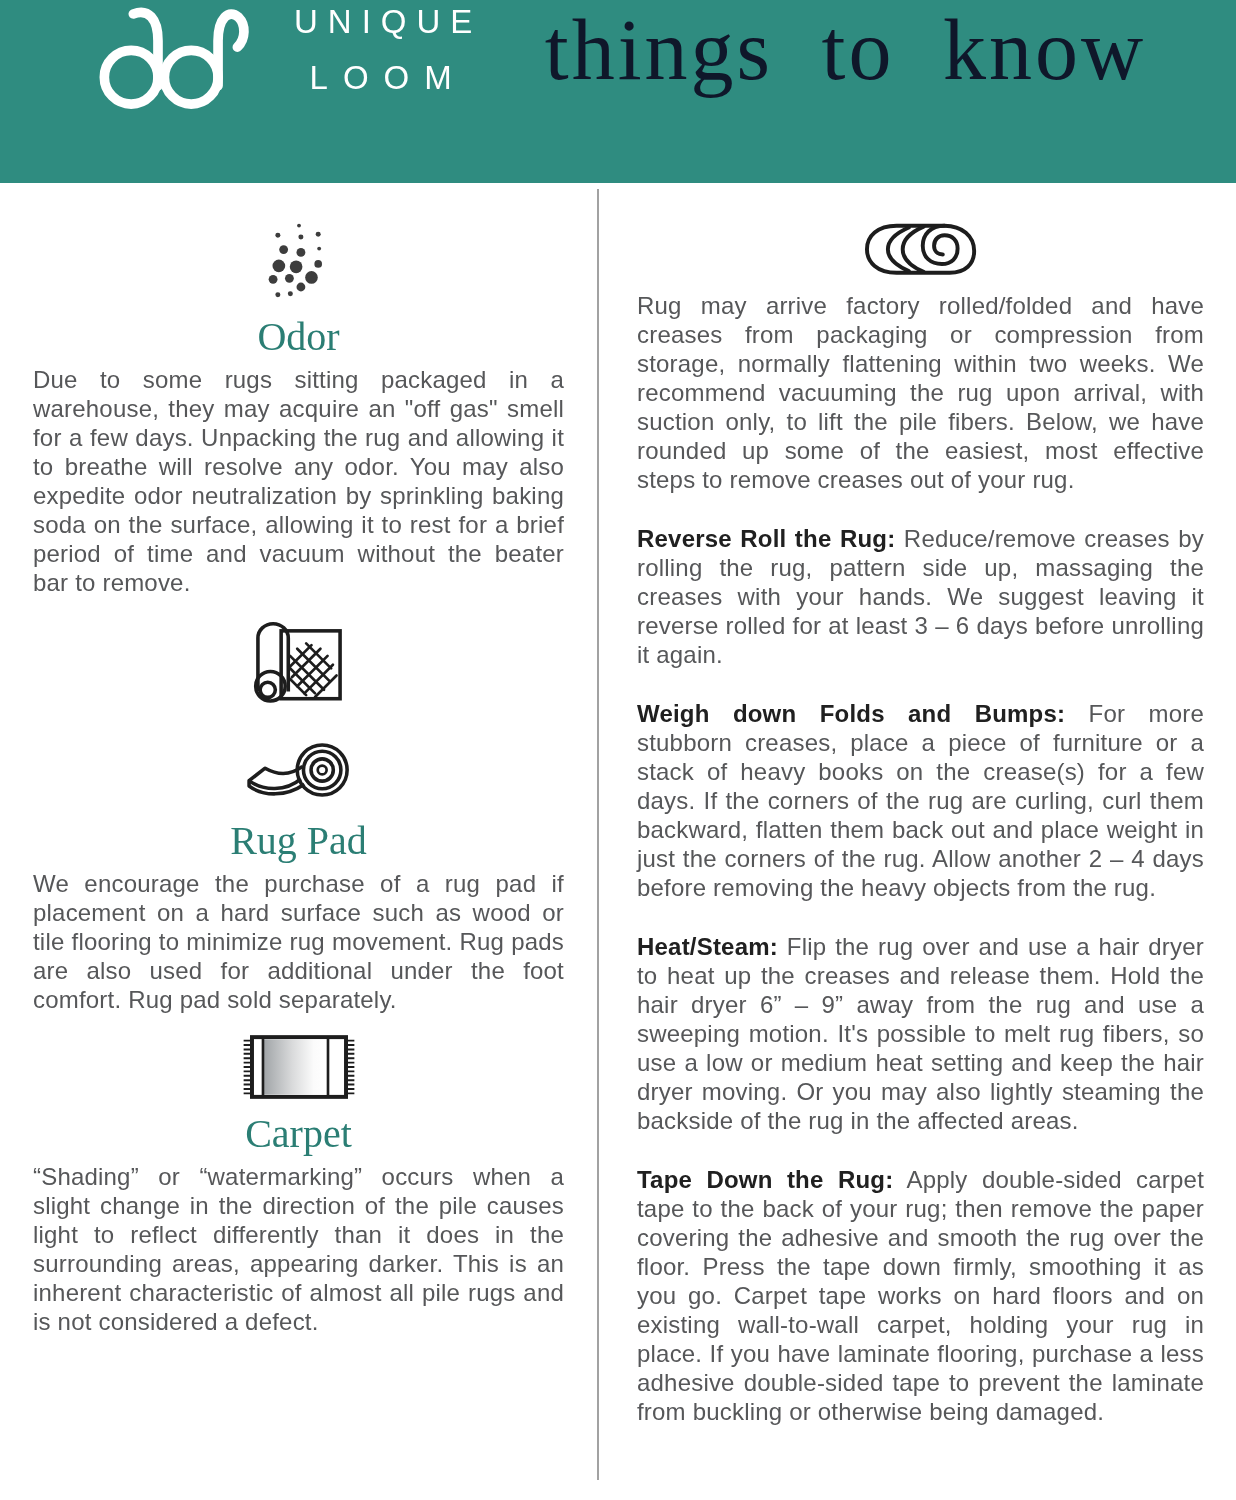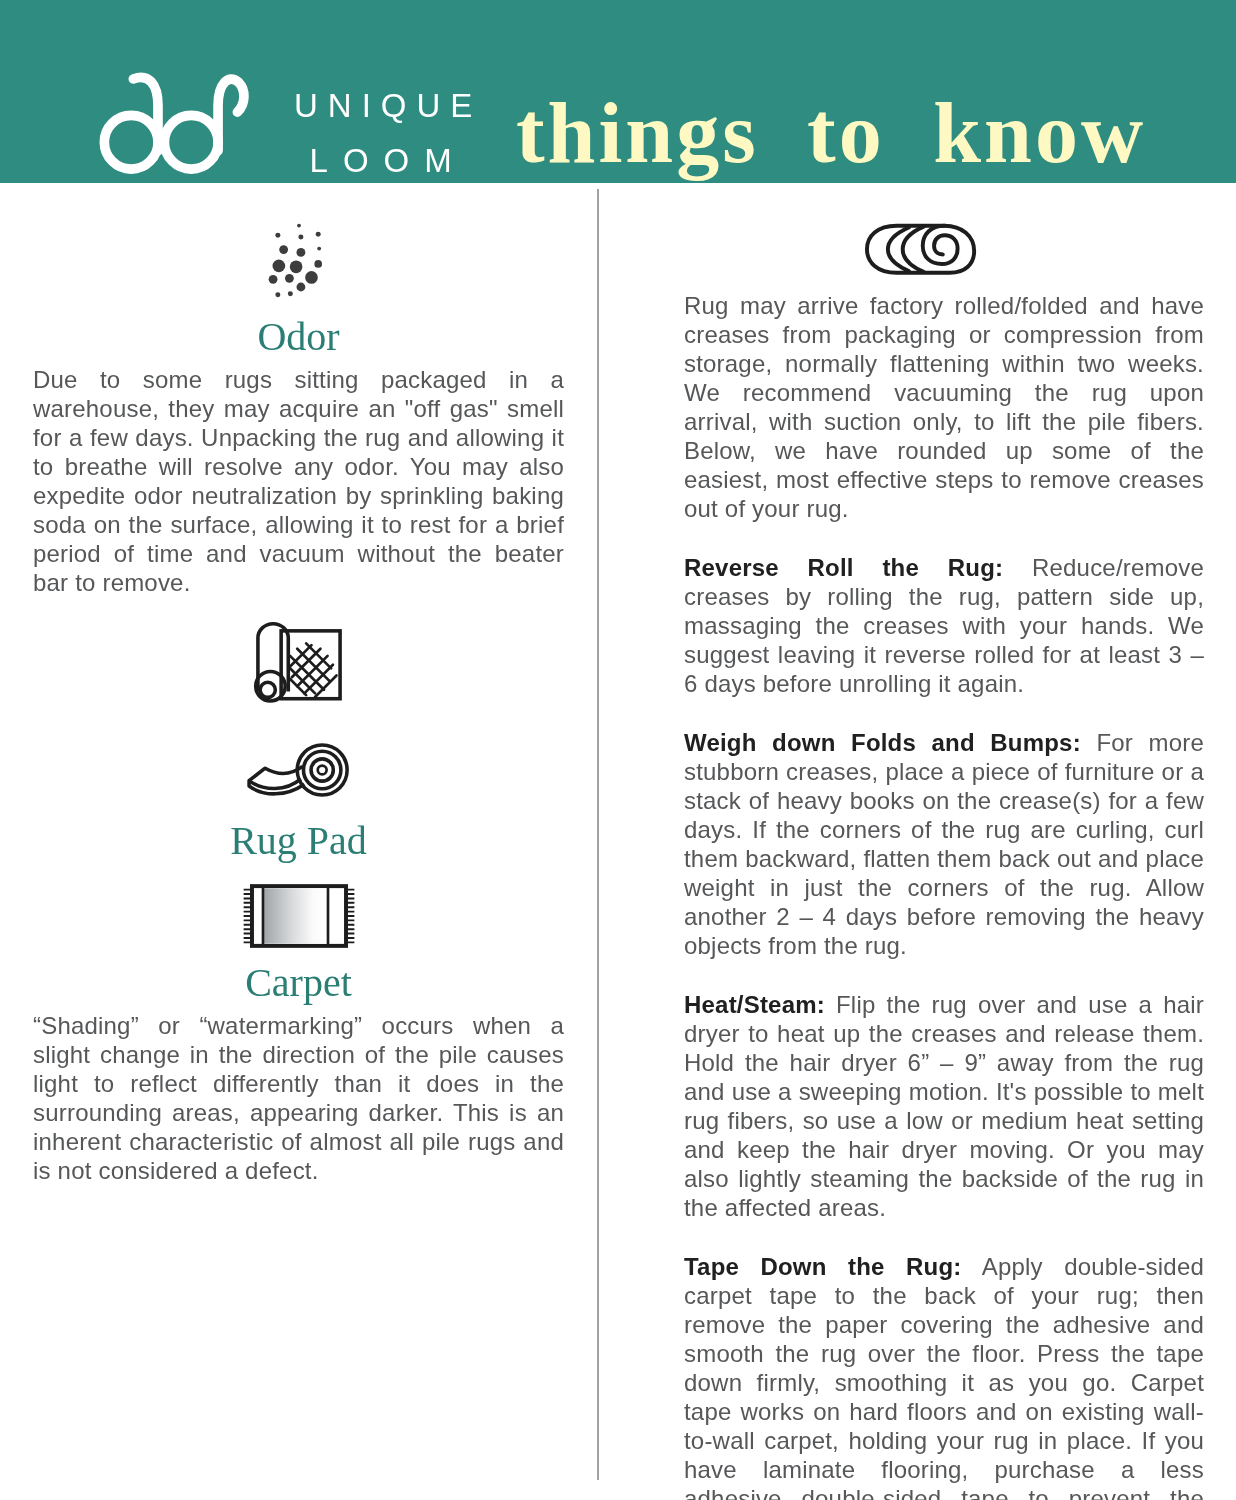--- a/index.html
+++ b/index.html
@@ -10,37 +10,37 @@
     font-family: "Liberation Sans", sans-serif;
     position: relative;
     overflow: hidden;
   }
 
   
   .banner {
     height: 183px;
     background: #2f8c80;
     display: flex;
-    align-items: flex-end;
+    align-items: flex-start;
     padding: 0 64px 0 78px;
   }
   .logo-mark { width: 190px; height: 118px; flex: 0 0 auto; }
   .brand-text {
     margin-left: 26px;
     color: #ffffff;
     display: flex; flex-direction: column; align-items: center;
     line-height: 1.32;
   }
   .brand-line1 { font-size: 33px; letter-spacing: 10px; }
   .brand-line2 { font-size: 33px; letter-spacing: 15px; margin-top: 12px; }
   .page-title {
     margin-left: auto;
     font-family: "Liberation Serif", serif;
-    font-weight: 700;
-    color: #fef9c3;
+    font-weight: 400;
+    color: #0f172a;
     font-size: 86px;
     letter-spacing: 3px;
     word-spacing: 24px;
     padding-right: 26px;
     white-space: nowrap;
   }
 
   
   .columns { display: flex; position: relative; padding-top: 20px; }
   .divider {
@@ -63,21 +63,21 @@
     line-height: 1.1;
     margin-bottom: 6px;
   }
   .body-text {
     text-align: justify;
     font-size: 24px;
     line-height: 29px;
     color: #565759;
     letter-spacing: 0.2px;
   }
-  .col-right .body-text { margin-bottom: 30px; margin-left: 47px; }
+  .col-right .body-text { margin-bottom: 30px; }
   .tip-label { font-weight: bold; color: #202020; }
 
   .icon-stroke { stroke: #1d1d1d; fill: none; }
 </style>
 </head>
 <body>
 
 <div class="page">
 
   <div class="banner">
@@ -158,20 +158,21 @@
               <path d="M 72,62 C 52,76 26,76 10,64 L 10,58 L 28,44 C 44,53 58,51 70,42"></path>
               <path d="M 10,58 C 26,70 52,70 68,56"></path>
             </g>
             <circle class="icon-stroke" cx="92" cy="46" r="28" stroke-width="4" fill="#ffffff"></circle>
             <circle class="icon-stroke" cx="92" cy="46" r="21" stroke-width="4"></circle>
             <circle class="icon-stroke" cx="92" cy="46" r="12.5" stroke-width="4"></circle>
             <circle class="icon-stroke" cx="92" cy="46" r="5" stroke-width="3"></circle>
           </svg>
         </div>
         <div class="sec-heading">Rug Pad</div>
+        <p class="body-text">We encourage the purchase of a rug pad if placement on a hard surface such as wood or tile flooring to minimize rug movement. Rug pads are also used for additional under the foot comfort. Rug pad sold separately.</p>
       </div>
 
       <div class="section">
         <div class="icon-wrap">
           <svg width="116" height="74" viewBox="0 0 132 84">
             <defs>
               <linearGradient id="sg" x1="0" y1="0" x2="1" y2="0">
                 <stop offset="0" stop-color="#9fa3a6"></stop>
                 <stop offset="0.45" stop-color="#d9dadb"></stop>
                 <stop offset="0.78" stop-color="#fbfbfb"></stop>

